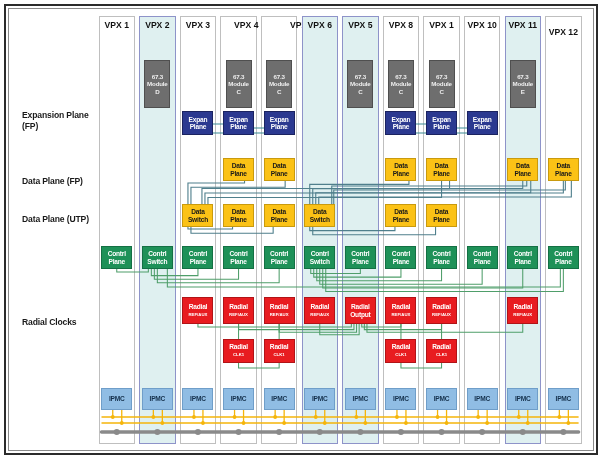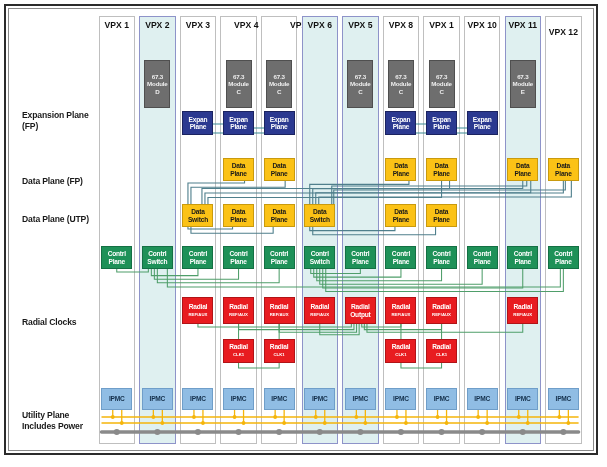--- a/index.html
+++ b/index.html
@@ -64,24 +64,20 @@
         <div>(FP)</div>
       </div>
       <div class="rowlabel" style="left: 22px; top: 176px; width: 82px;">
         <div>Data Plane (FP)</div>
       </div>
       <div class="rowlabel" style="left: 22px; top: 214px; width: 78px;">
         <div>Data Plane (UTP)</div>
       </div>
       <div class="rowlabel" style="left: 22px; top: 317px; width: 78px;">
         <div>Radial Clocks</div>
-      </div>
-      <div class="rowlabel" style="left: 22px; top: 410px; width: 78px;">
-        <div>Utility Plane</div>
-        <div>Includes Power</div>
       </div>
       <svg width="607" height="467">
         <polyline points="191.95,135 191.95,124 244.55,124 244.55,135" fill="none" stroke="#3d8c96" stroke-width="1.2"></polyline>
         <polyline points="232.55,135 232.55,128 285.15,128 285.15,135" fill="none" stroke="#3d8c96" stroke-width="1.2"></polyline>
         <polyline points="394.95,135 394.95,124 447.55,124 447.55,135" fill="none" stroke="#3d8c96" stroke-width="1.2"></polyline>
         <polyline points="435.55,135 435.55,128 488.15000000000003,128 488.15000000000003,135" fill="none" stroke="#3d8c96" stroke-width="1.2"></polyline>
         <polyline points="203.95,135 203.95,133 273.15,133 273.15,135" fill="none" stroke="#3d8c96" stroke-width="1.2"></polyline>
         <polyline points="406.95,135 406.95,133 476.15000000000003,133 476.15000000000003,135" fill="none" stroke="#3d8c96" stroke-width="1.2"></polyline>
         <polyline points="187.95,204 187.95,183 244.55,183 244.55,181" fill="none" stroke="#4f7f8c" stroke-width="1.1"></polyline>
         <polyline points="190.95,204 190.95,187.2 285.15,187.2 285.15,181" fill="none" stroke="#4f7f8c" stroke-width="1.1"></polyline>

